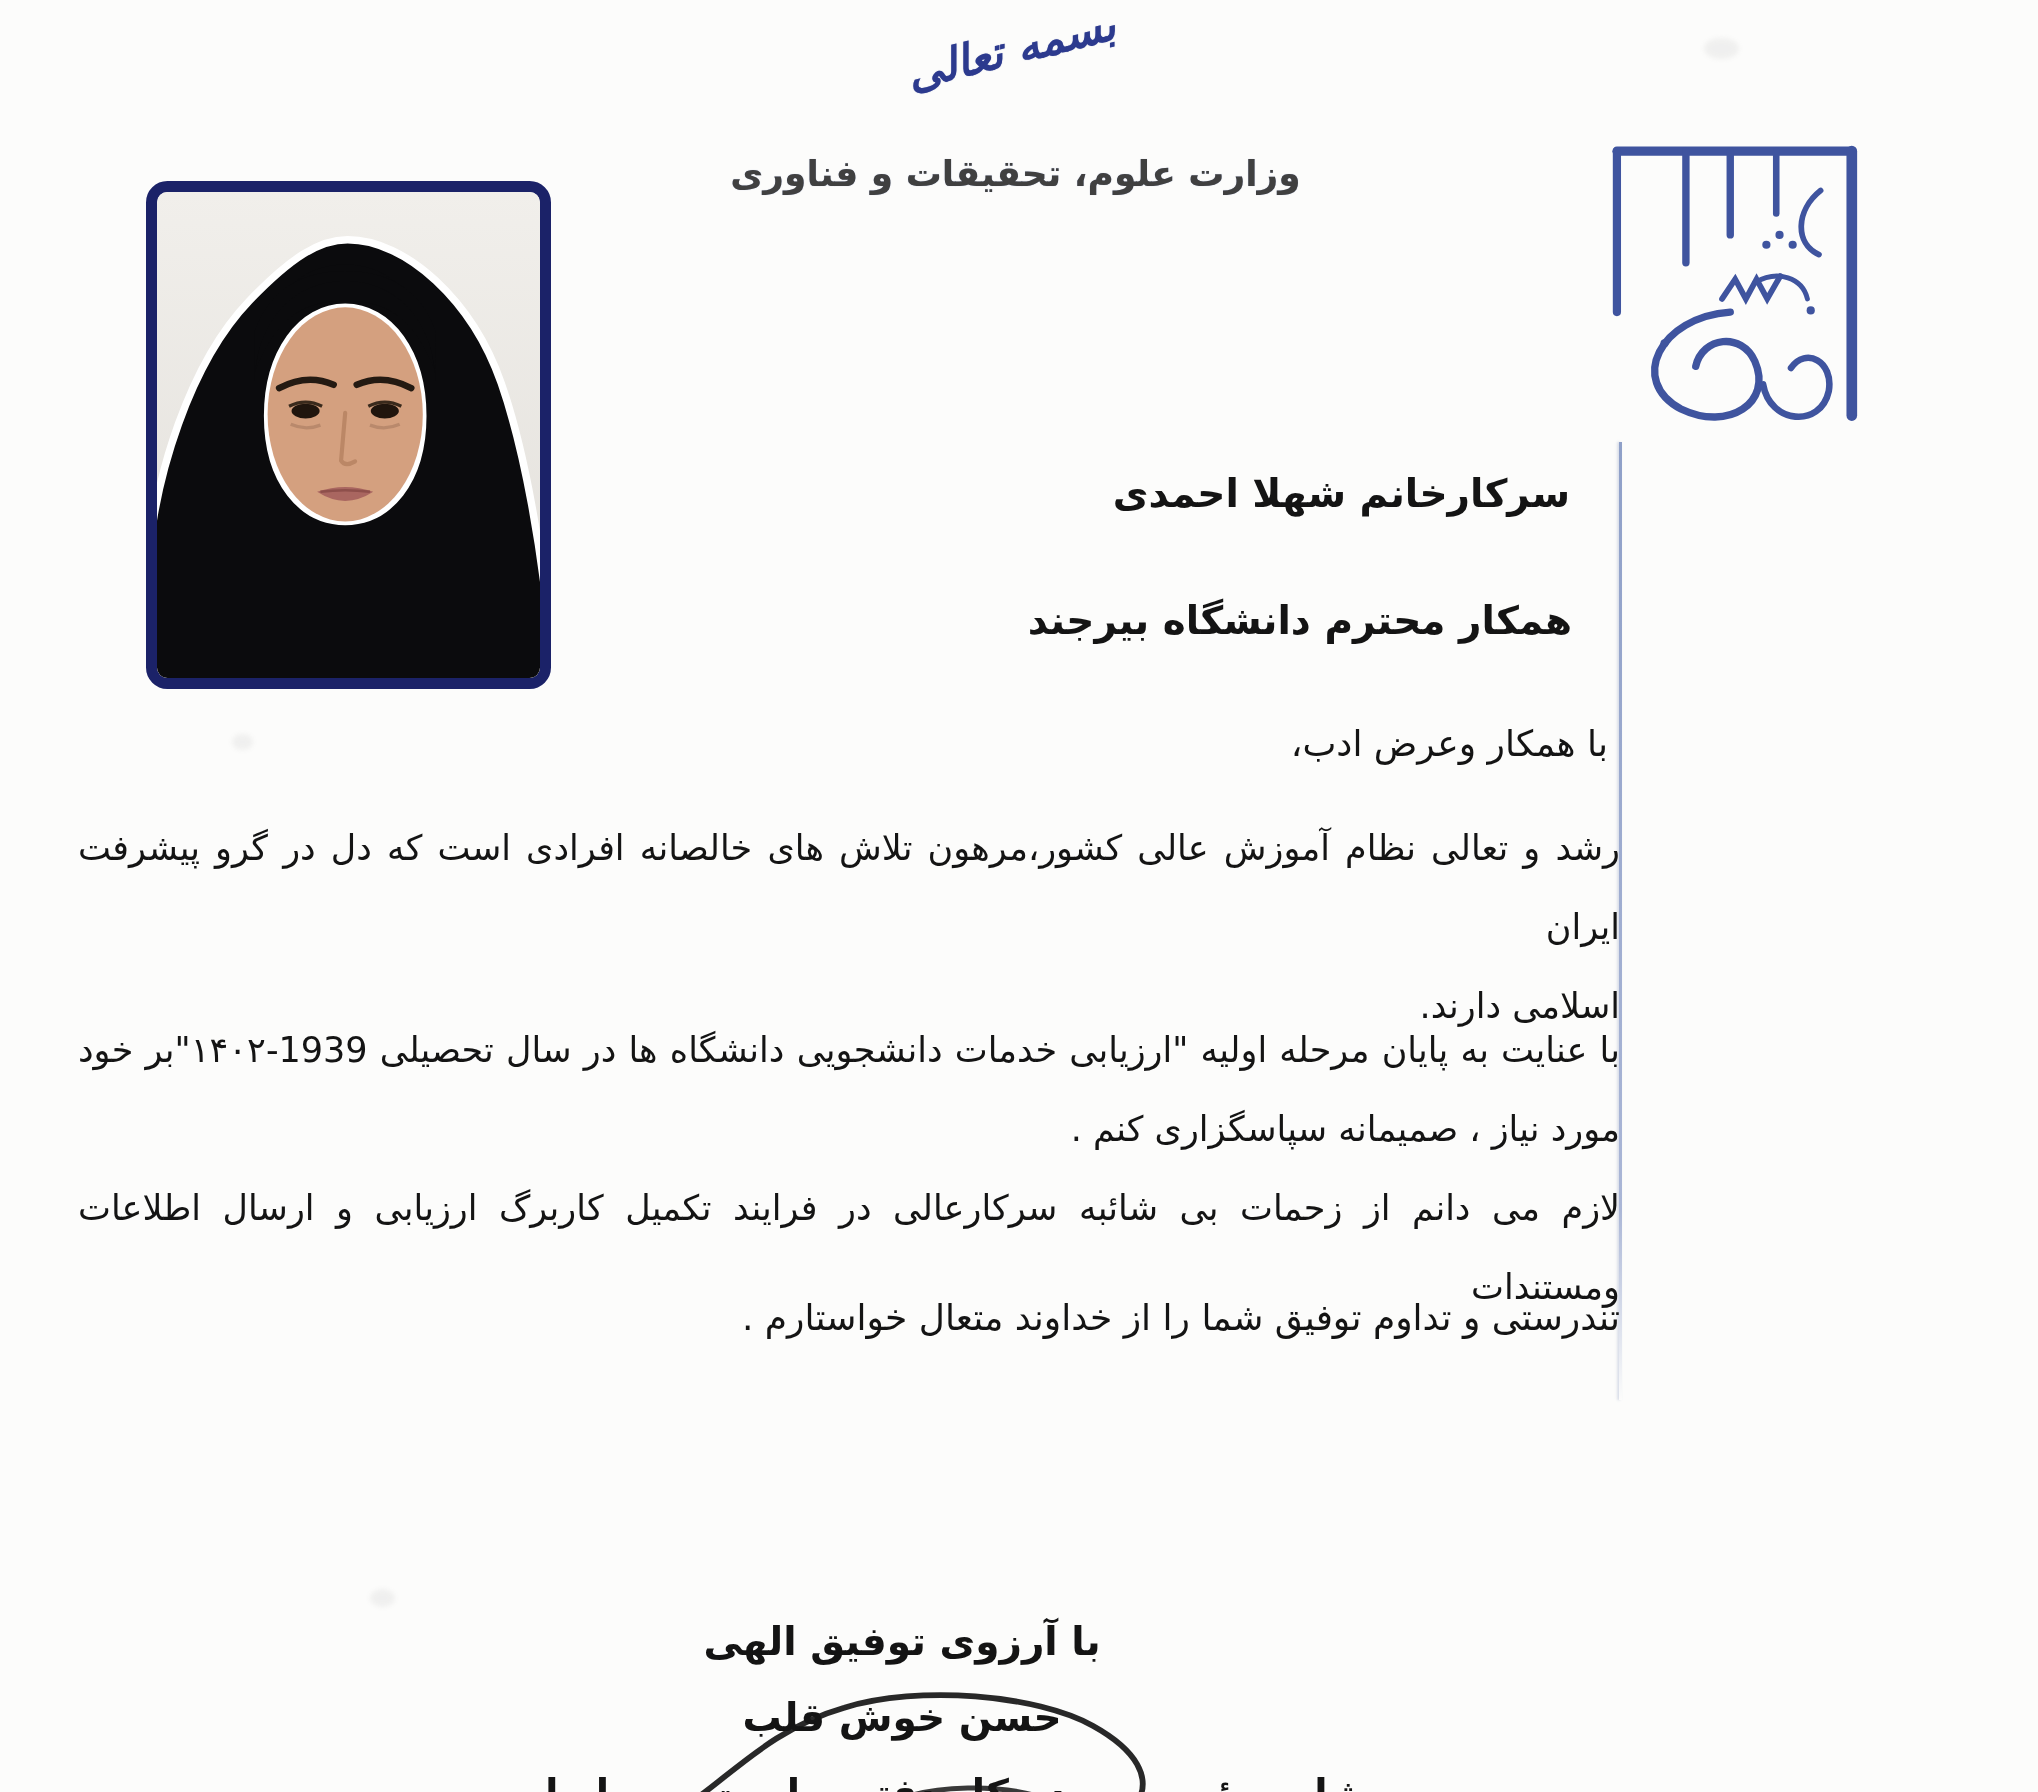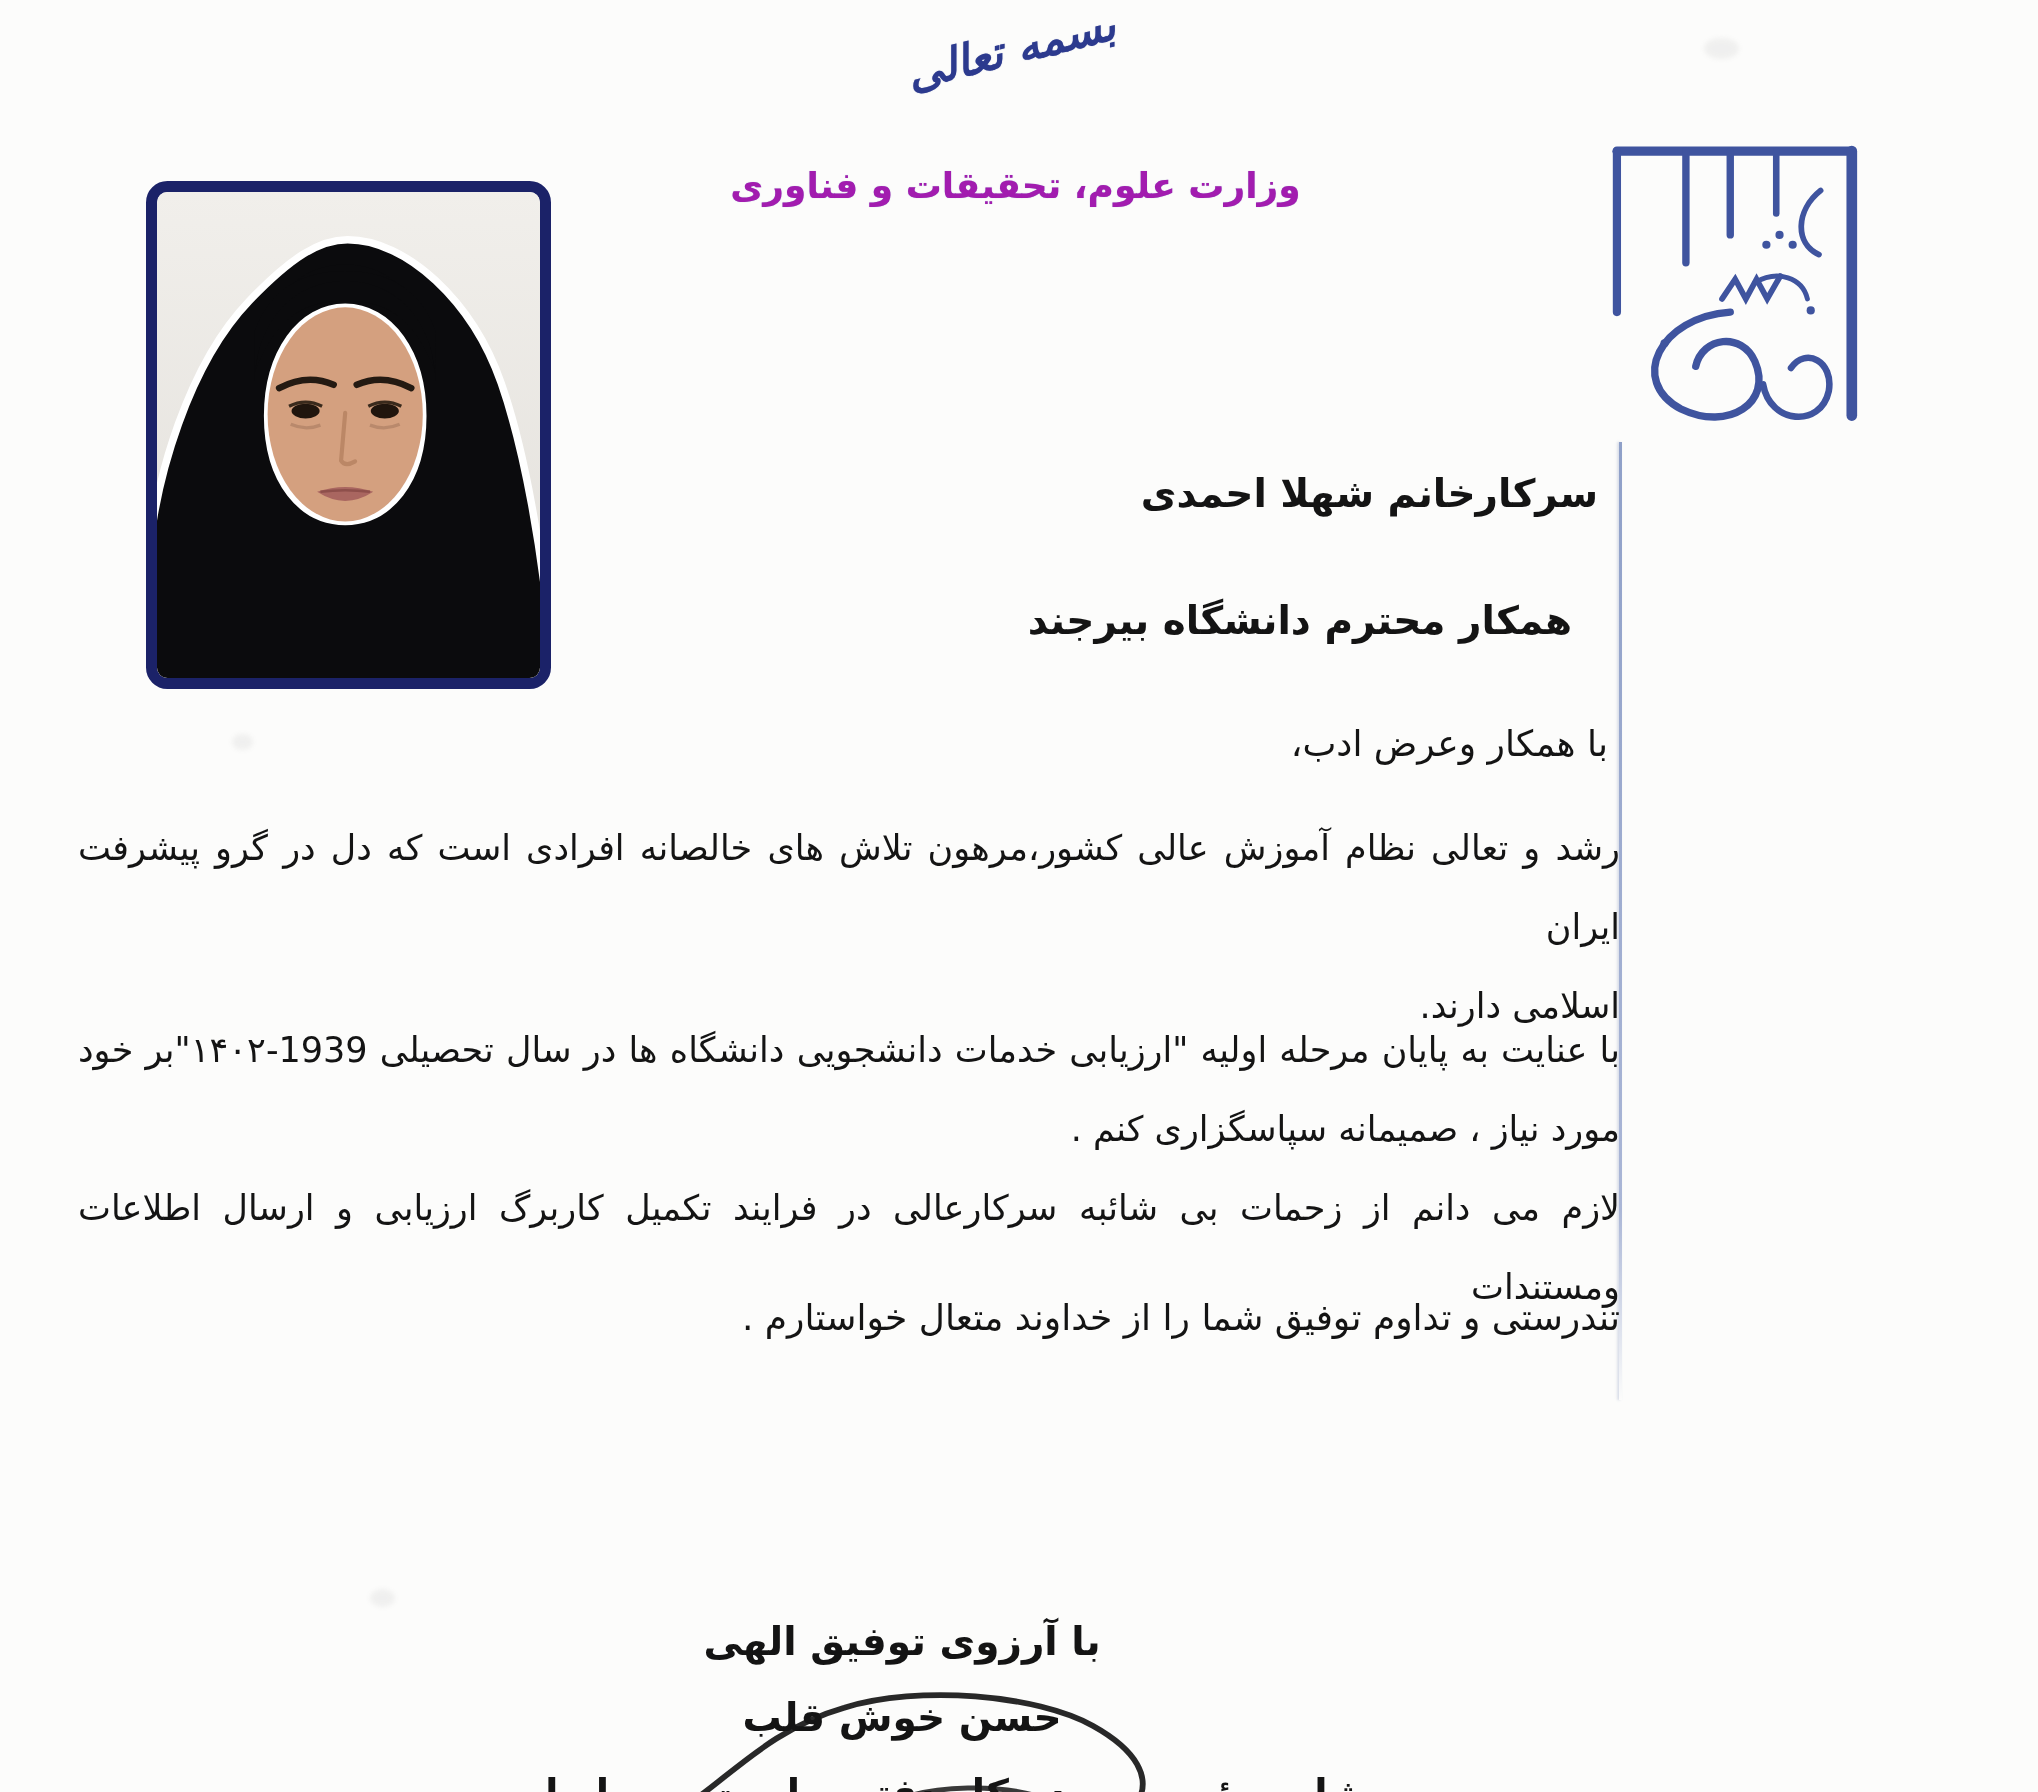--- a/index.html
+++ b/index.html
@@ -14,22 +14,22 @@
   
   .bismillah{
     left:892px;top:23px;width:247px;height:90px;
     text-align:center;font-size:44px;font-style:italic;font-weight:700;
     color:#2c3a8e;transform:rotate(-14deg);
     text-shadow:0 0 0.8px rgba(44,58,142,.55);
   }
 
   
   .ministry{
-    left:699px;top:145px;width:633px;text-align:center;
-    color:#a21caf;font-weight:700;font-size:36px;line-height:82px;
+    left:699px;top:133px;width:633px;text-align:center;
+    color:#404040;font-weight:700;font-size:36px;line-height:82px;
     text-shadow:0 0 0.8px rgba(60,86,166,.45);
   }
 
   
   .photo-frame{
     left:146px;top:181px;width:405px;height:508px;box-sizing:border-box;
     border:11.5px solid #1b2268;border-radius:21.4px;overflow:hidden;
     background:#ecebe7;
   }
   .photo-frame svg{display:block;width:100%;height:100%;}
@@ -40,21 +40,21 @@
 
   
   .vdivider{
     left:1619px;top:442px;width:3.3px;height:958px;
     background:linear-gradient(#8fa0c8,#aab6d6 80%,rgba(170,182,214,0));
     box-shadow:-1.6px 0 2.5px rgba(120,135,180,.30);
   }
 
   
   .rtl{direction:rtl;unicode-bidi:embed;}
-  .recipient-name{right:441px;top:461px;font-size:39px;font-weight:700;line-height:66px;white-space:nowrap;}
+  .recipient-name{right:469px;top:461px;font-size:39px;font-weight:700;line-height:66px;white-space:nowrap;}
   .recipient-title{right:467px;top:588px;font-size:39px;font-weight:700;line-height:66px;white-space:nowrap;}
   .salutation{right:431px;top:711px;font-size:36px;line-height:66px;white-space:nowrap;}
 
   .para{left:78px;width:1542px;font-size:35px;line-height:79px;}
   .para1{top:809px;}
   .para2{top:1011px;}
   .pline{width:100%;}
   .pline.just{text-align:justify;text-align-last:justify;}
   .pline.end{text-align:right;}
 

